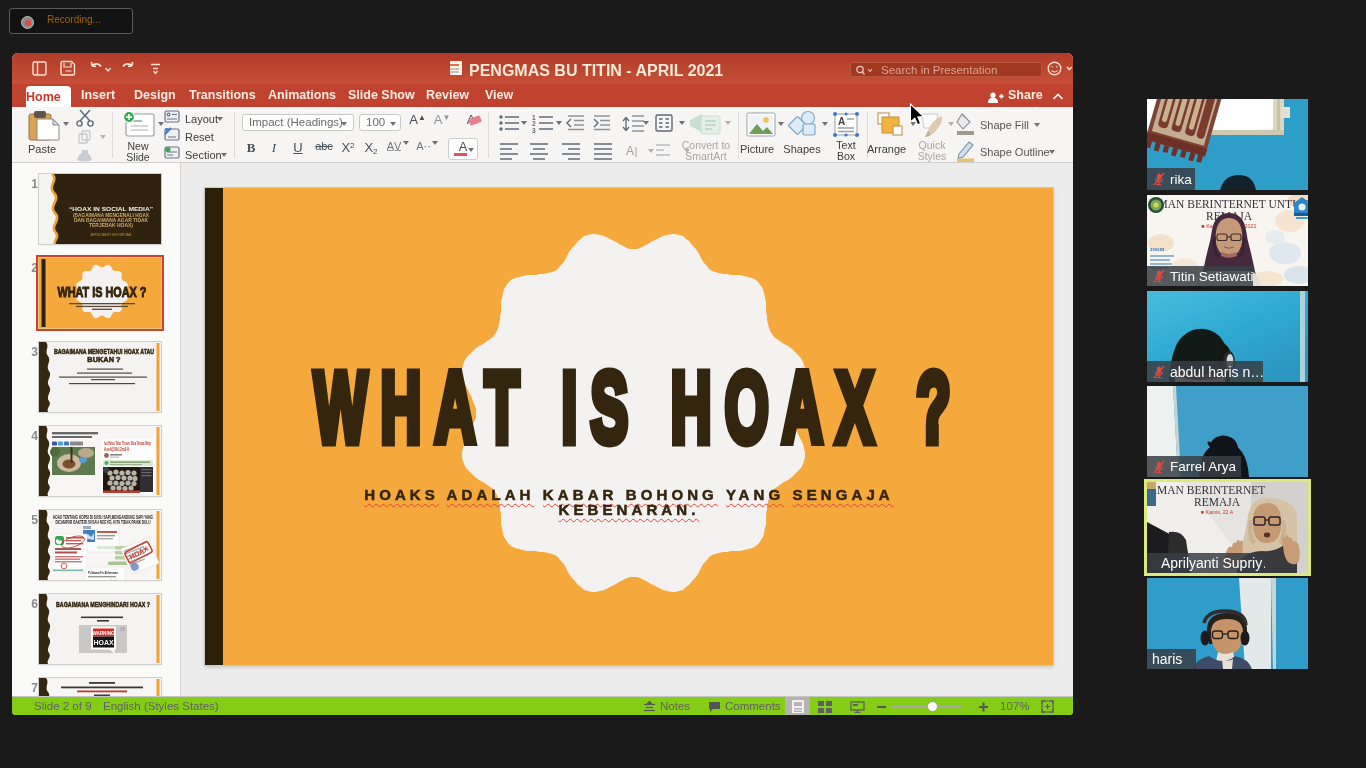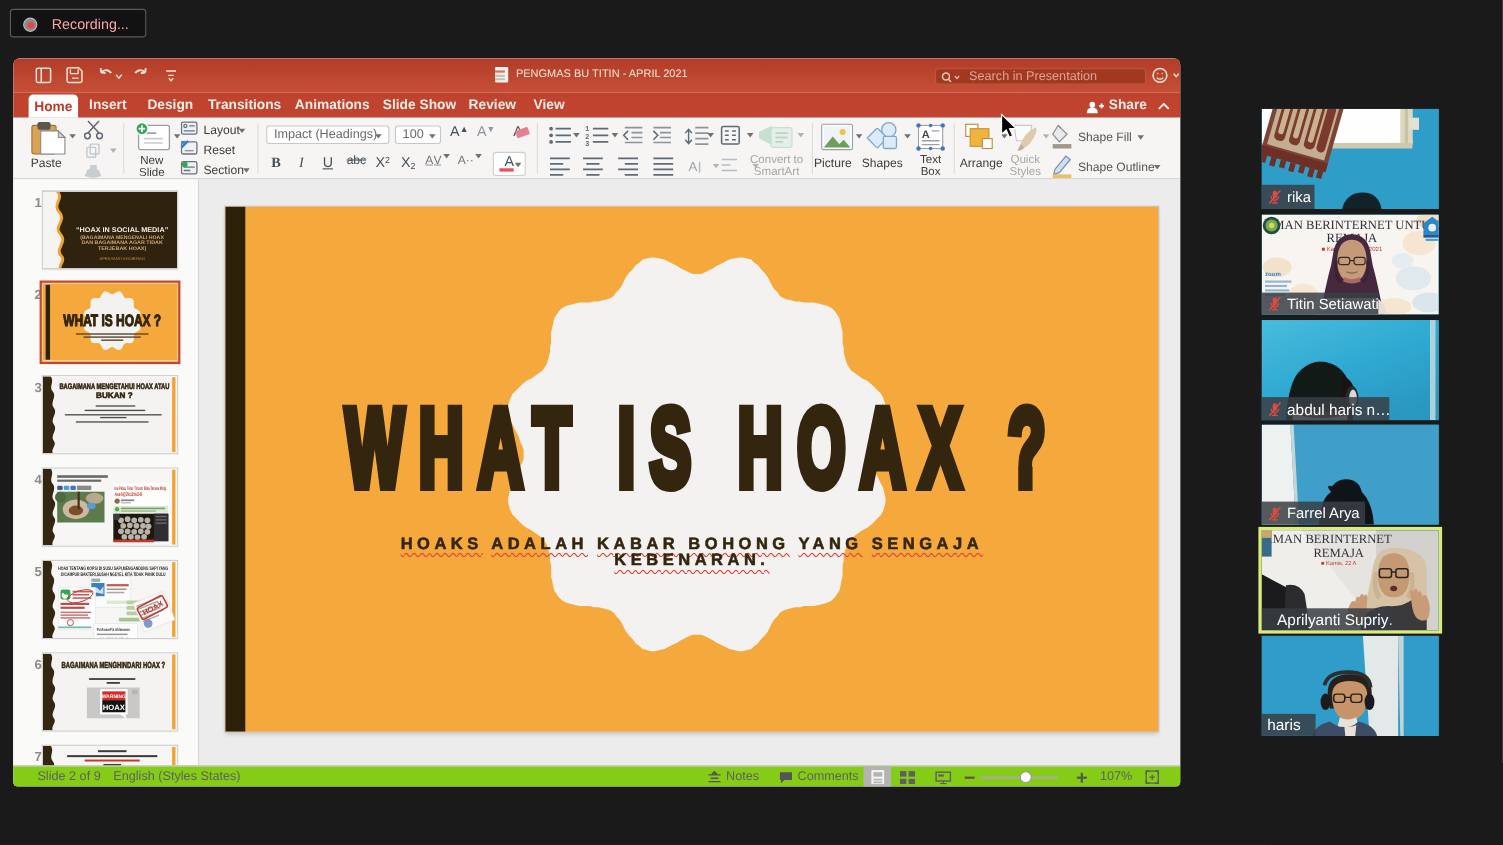--- a/index.html
+++ b/index.html
@@ -6,31 +6,31 @@
   html,body { width:1366px; height:768px; background:#1a1a1a; overflow:hidden;
     font-family:"Liberation Sans", sans-serif; }
   .abs { position:absolute; }
   
   #rec { position:absolute; left:9px; top:8px; width:124px; height:26px;
     background:#121212; border:1px solid #5a5a5a; border-radius:3px; }
   #rec .dot { position:absolute; left:11px; top:6.5px; width:13px; height:13px; border-radius:50%;
     background:#8a8a8a; border:1px solid #bbb; }
   #rec .dot:after { content:""; position:absolute; left:3px; top:3px; width:6px; height:6px;
     border-radius:50%; background:#e8453e; }
-  #rec .txt { position:absolute; left:37px; top:5px; color:#fca5a5; font-size:13px; }
+  #rec .txt { position:absolute; left:37px; top:5px; color:#a16207; font-size:10px; }
   
   #ppt { position:absolute; left:12px; top:53px; width:1061px; height:662px;
     border-radius:6px 6px 4px 4px; overflow:hidden; background:#f5f4f3; }
   #titlebar { position:absolute; left:0; top:0; width:100%; height:31px;
     background:linear-gradient(#b13c27,#c74f38); }
   #tabs { position:absolute; left:0; top:31px; width:100%; height:23px; background:#bf432e; }
   .tab { position:absolute; top:4px; height:20px; color:#f7ece6; font-size:12.5px; font-weight:bold; }
   #tabhome { position:absolute; left:14px; top:33px; width:45px; height:21px; background:#fff;
     border-radius:4px 4px 0 0; color:#c0392b; font-size:12.5px; font-weight:bold;
-    text-align:center; line-height:22px; }
+    line-height:22px; }
   #ribbon { position:absolute; left:0; top:54px; width:100%; height:56px; background:#f6f5f4;
     border-bottom:1px solid #d0cfce; }
   .rlbl { position:absolute; font-size:11px; color:#3c3c3c; white-space:nowrap; }
   .gray2 { color:#a7a6a5; }
   .car { position:absolute; width:0; height:0; border:3px solid transparent; border-top:4px solid #707070; }
   .gcar { border-top-color:#b3b2b1; }
   .vdiv { position:absolute; top:5px; width:1px; height:46px; background:#dcdbda; }
   .combo { position:absolute; height:17px; background:#fff; border:1px solid #c9c8c7; border-radius:3px;
     font-size:11.5px; padding:1px 0 0 6px; white-space:nowrap; overflow:hidden; }
   .fbtn { position:absolute; height:20px; font-size:13px; color:#46505a; text-align:center; }
@@ -74,21 +74,21 @@
       <path d="M32 3 v4 h7 v-4 M33.5 11 h6" stroke-width="1.2"></path>
       <path d="M60 6 c2.5 -3 7 -3 9 0.5 M60 6 l-0.5 -4 M60 6 l4 0.5" stroke-width="1.7"></path>
       <path d="M73.5 8 l2.6 3 l2.6 -3" stroke-width="1.3"></path>
       <path d="M100 6 c-2.5 -3 -7 -3 -9 0.5 M100 6 l0.5 -4 M100 6 l-4 0.5" stroke-width="1.7"></path>
       <path d="M119 4.5 h9 M121 8.5 h5 M121.5 11 l2 2.5 l2 -2.5" stroke-width="1.3"></path>
     </svg>
     <div class="abs" style="left:438px;top:8px;width:12px;height:14px;background:#f8f3ee;border-radius:1px"></div>
     <div class="abs" style="left:438px;top:11px;width:9px;height:2px;background:#d8754f"></div>
     <div class="abs" style="left:438px;top:15px;width:9px;height:1.5px;background:#c9c0b8"></div>
     <div class="abs" style="left:438px;top:18px;width:9px;height:1.5px;background:#c9c0b8"></div>
-    <div class="abs" style="left:457px;top:9px;color:#f6ead9;font-size:10px;font-weight:normal">PENGMAS BU TITIN - APRIL 2021</div>
+    <div class="abs" style="left:457px;top:9px;color:#f6ead9;font-size:16px;font-weight:bold">PENGMAS BU TITIN - APRIL 2021</div>
     <div class="abs" style="left:838px;top:9px;width:192px;height:15px;background:#a23820;border:1px solid #b8593f;border-radius:3px">
       <svg class="abs" style="left:4px;top:2px" width="22" height="11" viewBox="0 0 22 11" fill="none" stroke="#e8c7bb" stroke-width="1.3">
         <circle cx="5" cy="4.5" r="3.2"></circle>
           <line x1="7.3" y1="7" x2="9.5" y2="9.5"></line>
         <path d="M13 4 l2 2.4 l2 -2.4" stroke-width="1.1"></path>
       </svg>
       <span class="abs" style="left:30px;top:1px;font-size:11.5px;color:#dfa393">Search in Presentation</span>
     </div>
     <svg class="abs" style="left:1035px;top:8px" width="28" height="15" viewBox="0 0 28 15" fill="none" stroke="#f3e3d3">
       <circle cx="7.5" cy="7.5" r="6.3" stroke-width="1.4"></circle>
@@ -331,21 +331,21 @@
         </g>
     </svg>
     <div class="rlbl" style="left:814px;top:33px;width:40px;text-align:center;line-height:10.5px;font-size:10.5px">Text<br>Box</div>
     <div class="vdiv" style="left:855px"></div>
     <svg class="abs" style="left:864px;top:4px" width="30" height="28" viewBox="0 0 30 28">
       <rect x="2" y="2" width="11" height="11" fill="#fff" stroke="#b8893c"></rect>
       <rect x="6" y="6" width="17" height="16" fill="#f0b43c" stroke="#c49133"></rect>
       <rect x="17" y="15" width="9" height="9" fill="#fff" stroke="#b8893c"></rect>
     </svg>
     <span class="car" style="left:898px;top:15px"></span>
-    <div class="rlbl" style="left:855px;top:36px;width:50px;text-align:center">Arrange</div>
+    <div class="rlbl" style="left:855px;top:36px;width:50px;">Arrange</div>
     <svg class="abs" style="left:906px;top:3px" width="30" height="30" viewBox="0 0 30 30" opacity="0.5">
       <path d="M4 4 h16 l-2 14 h-12 z" fill="#fff" stroke="#9aa0a6"></path>
       <path d="M24 6 c-6 2 -12 8 -14 15 l-3 6 c5 -1 10 -4 13 -9 c3 -4 5 -8 4 -12 z" fill="#c8a06a"></path>
       <path d="M10 21 l-3 6 c2 0 5 -1 6 -3 z" fill="#8a6b42"></path>
     </svg>
     <span class="car gcar" style="left:936px;top:15px"></span>
     <div class="rlbl gray2" style="left:894px;top:33px;width:52px;text-align:center;line-height:10.5px;font-size:10.5px">Quick<br>Styles</div>
     <svg class="abs" style="left:944px;top:5px" width="20" height="24" viewBox="0 0 20 24">
       <path d="M6 2 l8 8 l-7 7 l-6 -7 z" fill="#e8eaec" stroke="#8a9097" stroke-width="1.1"></path>
       <path d="M6 2 l3 3" stroke="#8a9097" stroke-width="1.1"></path>

